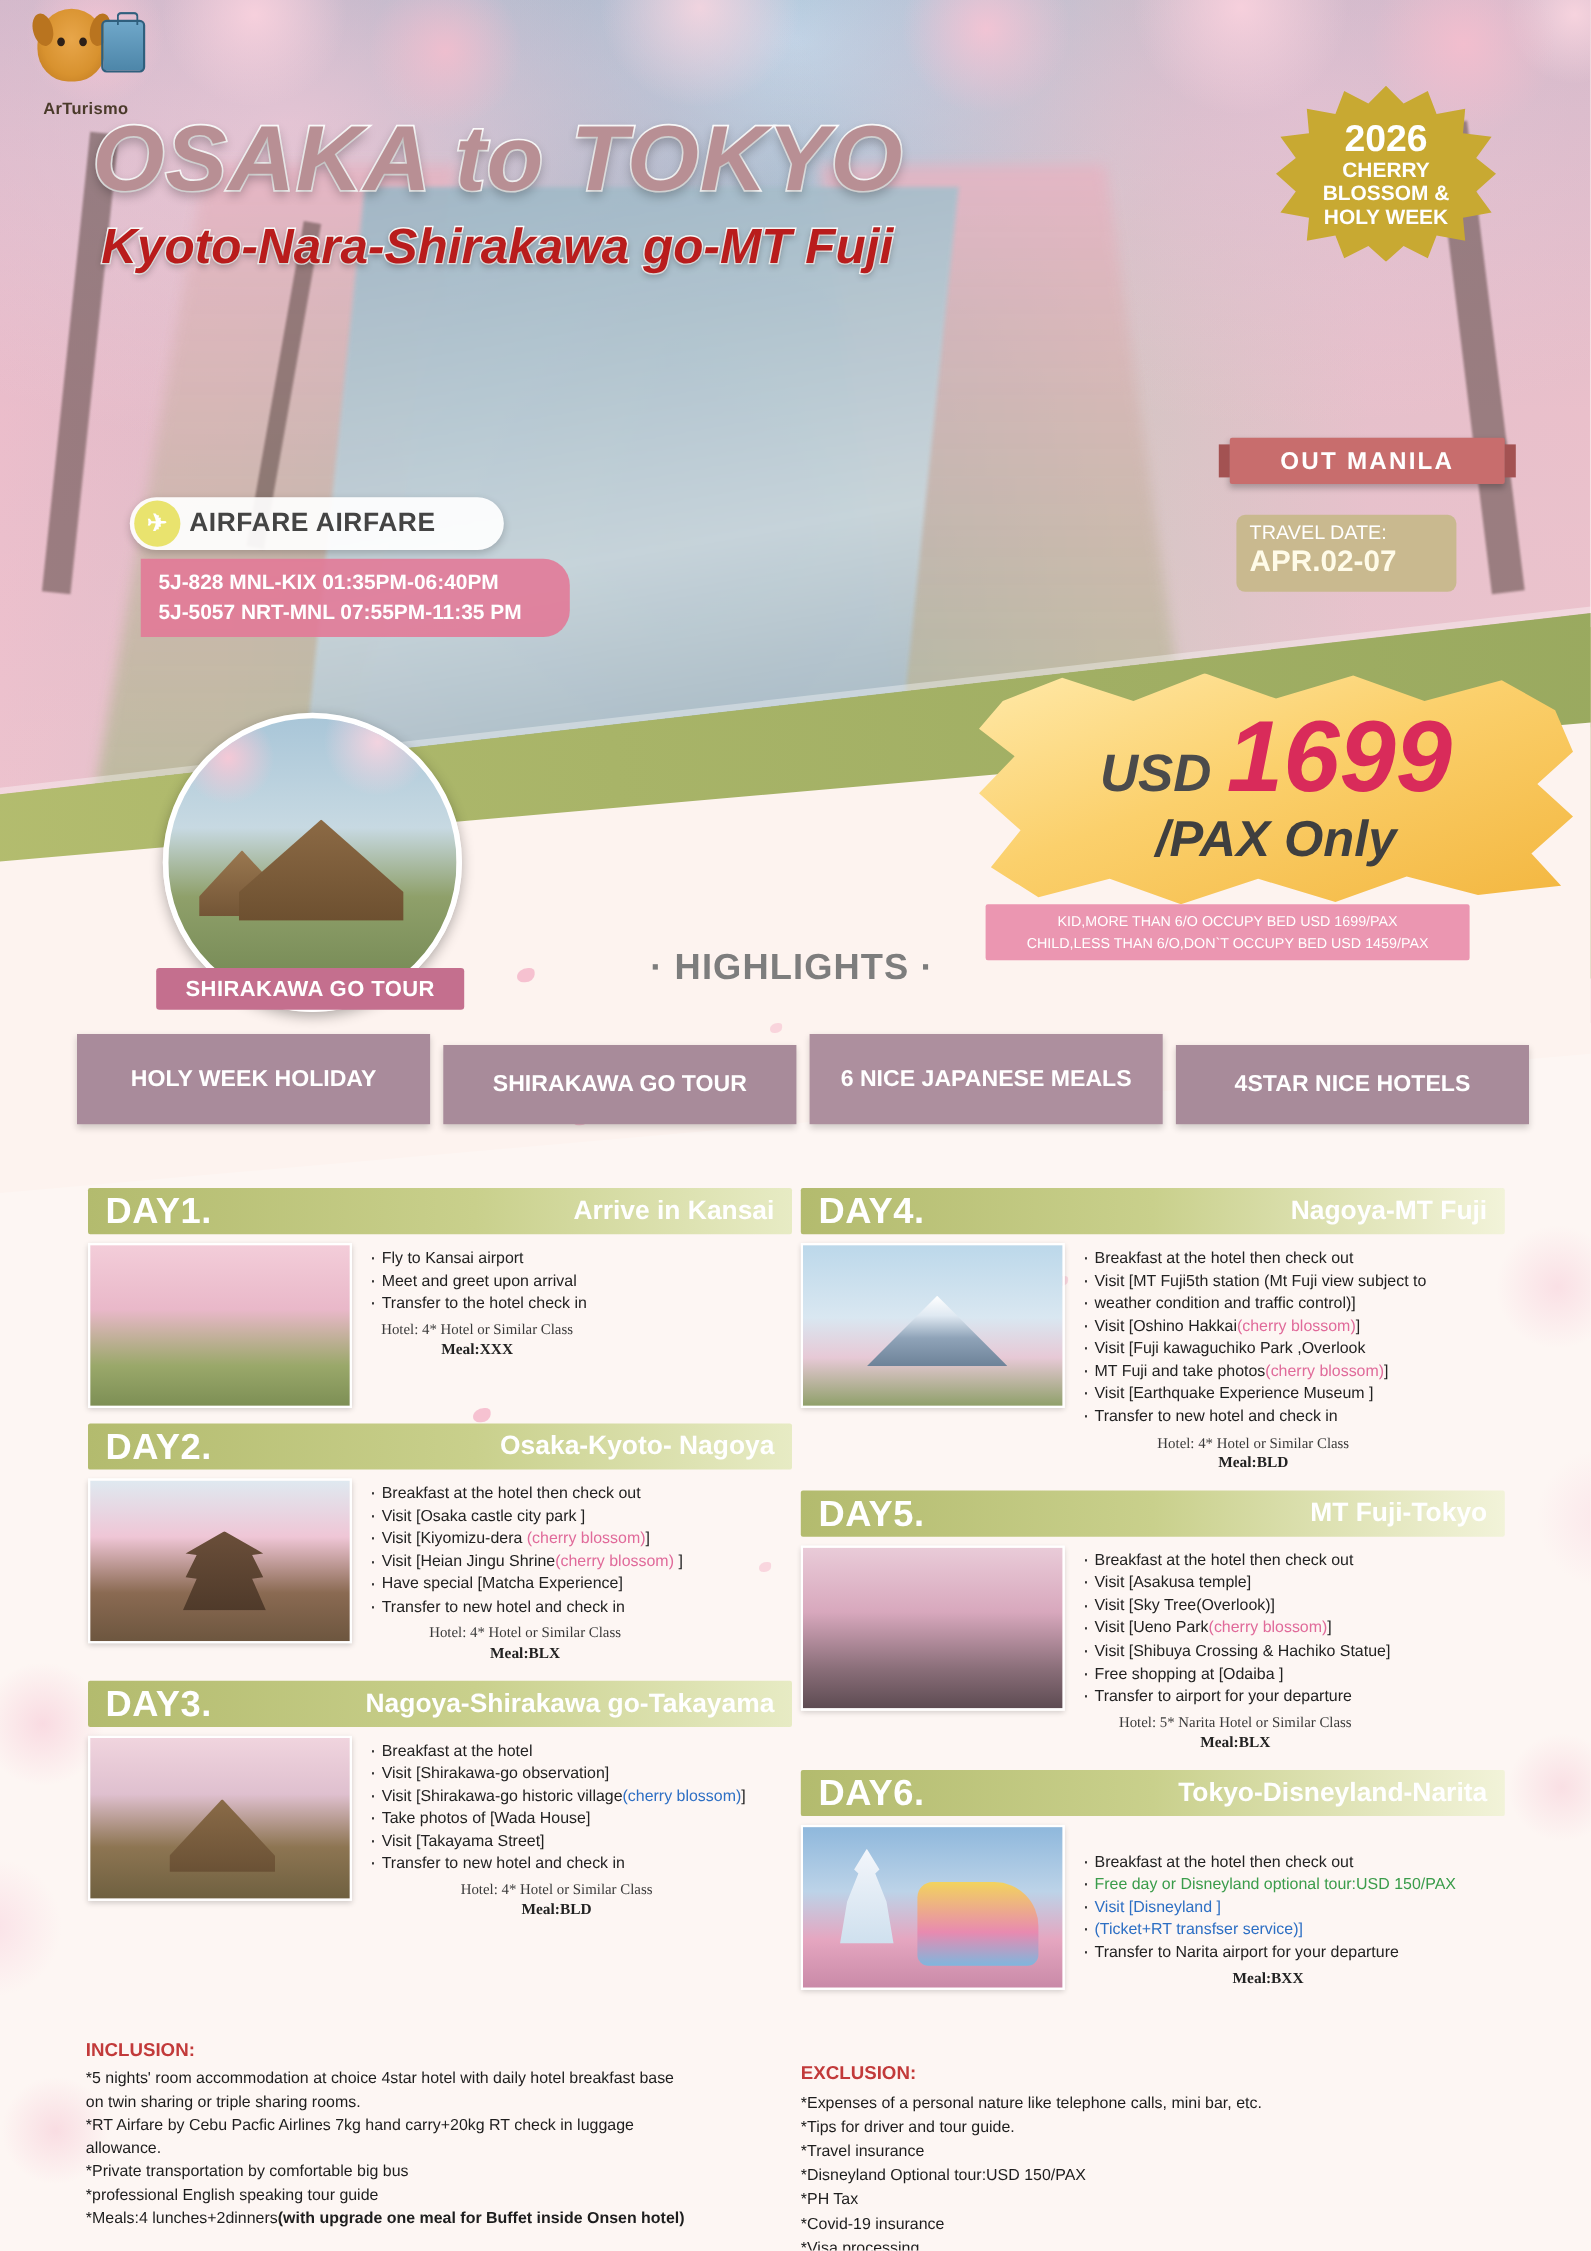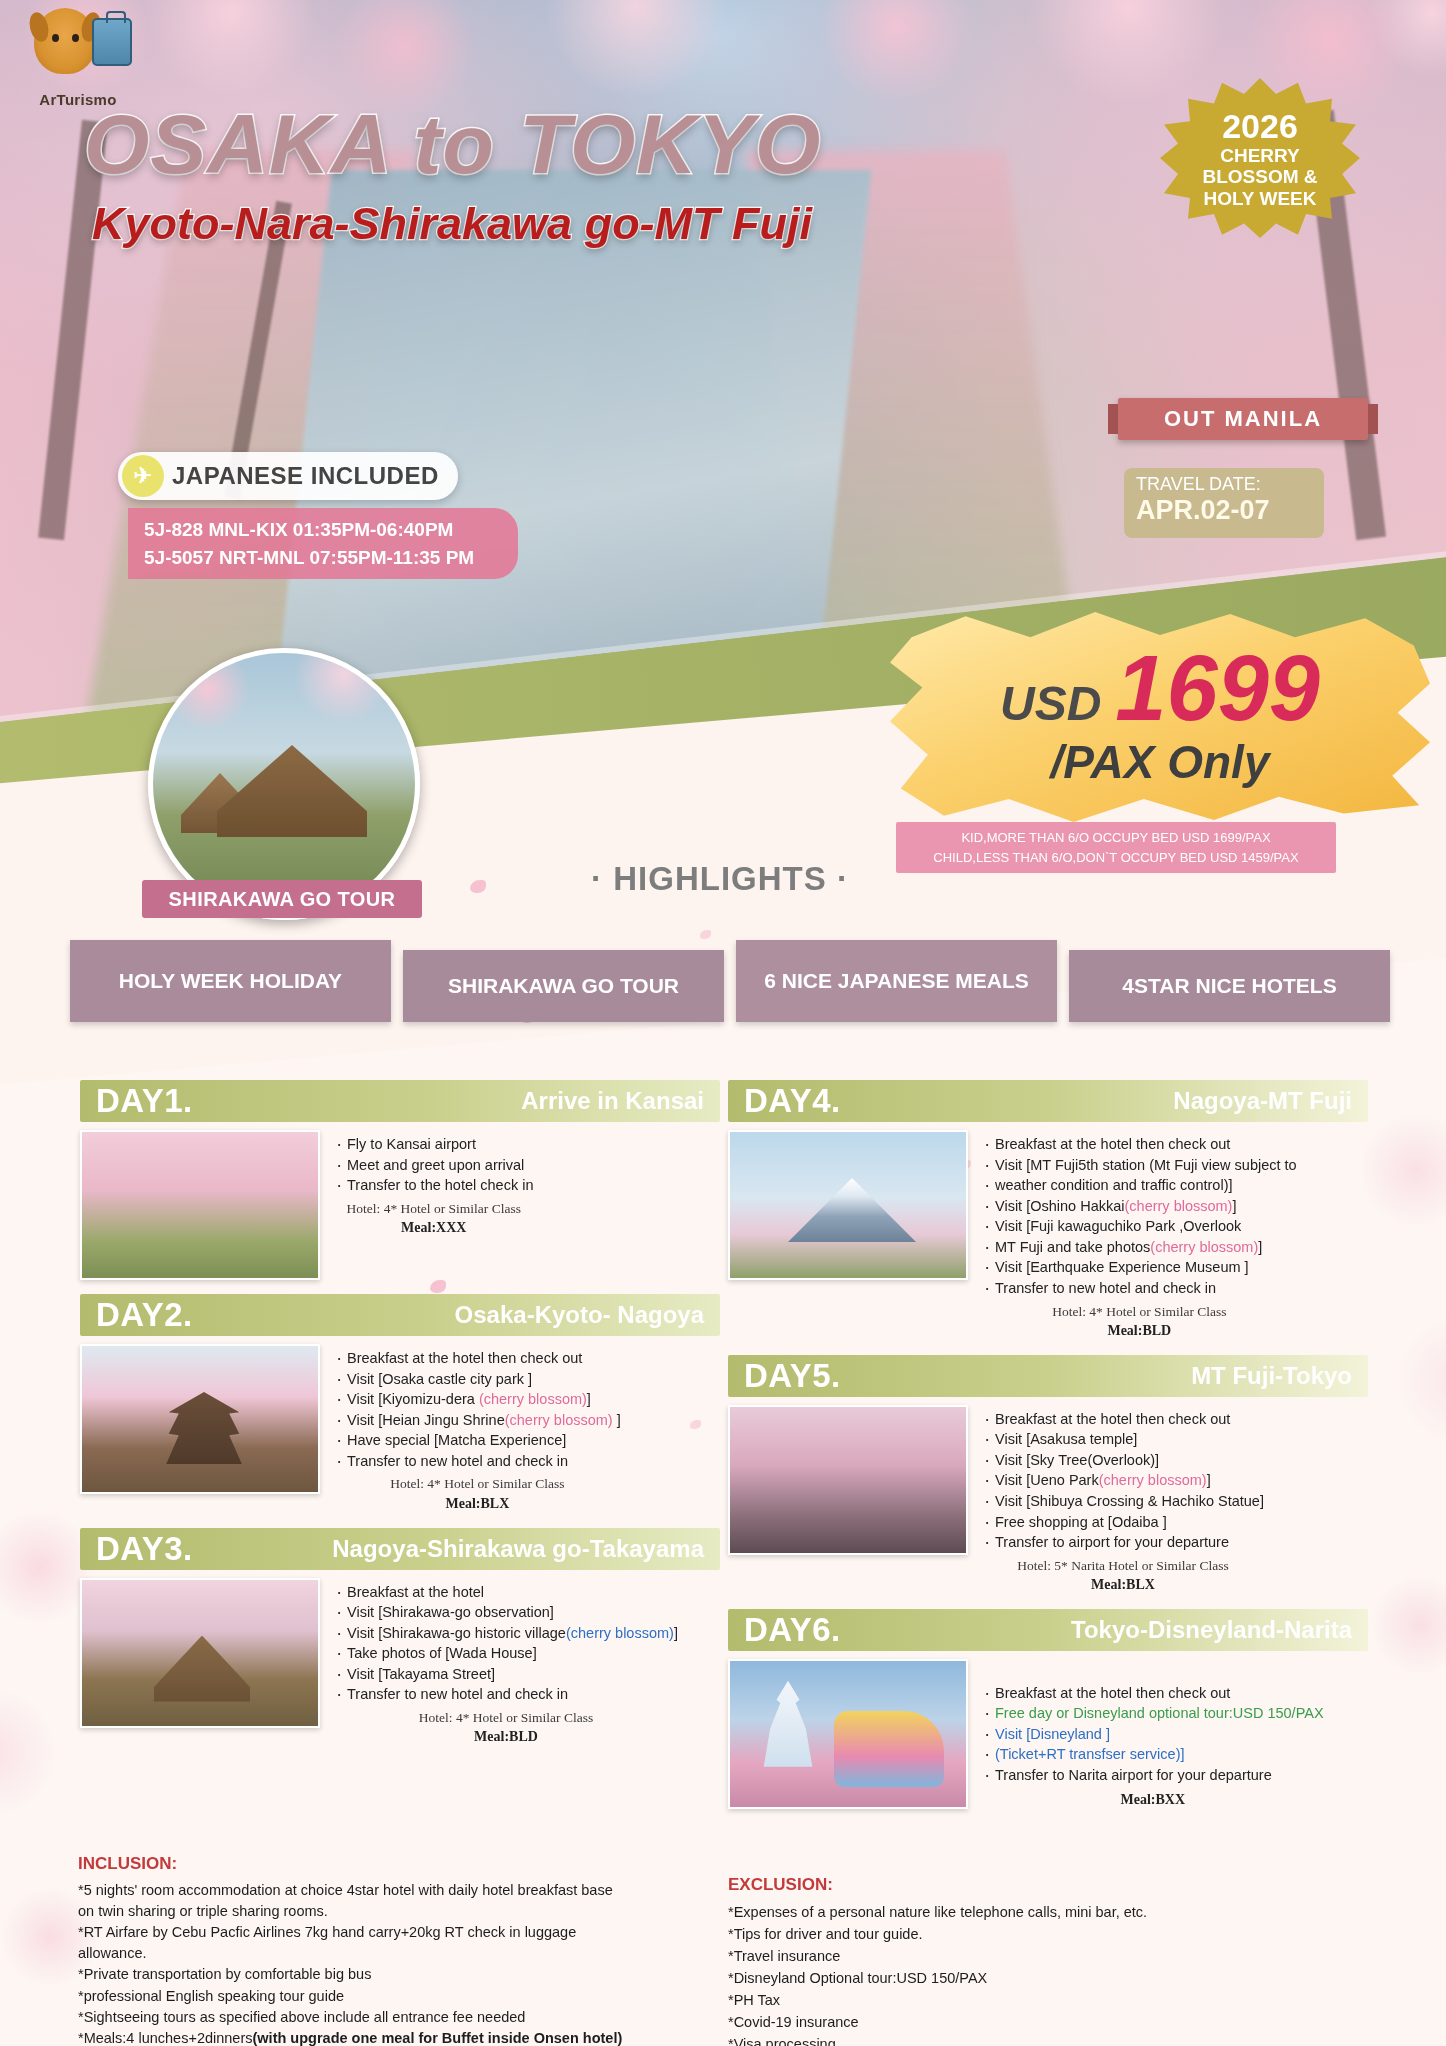--- a/index.html
+++ b/index.html
@@ -370,21 +370,21 @@
 
   <div class="out-manila">OUT MANILA</div>
 
   <div class="travel-date">
     <div class="td-label">TRAVEL DATE:</div>
     <div class="td-value">APR.02-07</div>
   </div>
 
   <div class="airfare">
     <span class="airfare-icon">✈</span>
-    <span>JAPANESE INCLUDED</span>
+    <span>AIRFARE AIRFARE</span>
   </div>
   <div class="flights">
     <div>5J-828 MNL-KIX 01:35PM-06:40PM</div>
     <div>5J-5057 NRT-MNL 07:55PM-11:35 PM</div>
   </div>
 
   <div class="circle-photo">
     <div class="cp-house2"></div>
     <div class="cp-house"></div>
     <div class="cp-blossom"></div>
@@ -554,21 +554,20 @@
   </div>
 
   <div class="incl">
     <div class="sect-title">INCLUSION:</div>
     <div>*5 nights' room accommodation at choice 4star hotel with daily hotel breakfast base</div>
     <div>  on twin sharing or triple sharing rooms.</div>
     <div>*RT Airfare by Cebu Pacfic Airlines 7kg hand carry+20kg RT check in luggage</div>
     <div>  allowance.</div>
     <div>*Private transportation by comfortable big bus</div>
     <div>*professional English speaking tour guide</div>
-    <div>*Sightseeing tours as specified above include all entrance fee needed</div>
     <div>
       <span>*Meals:4 lunches+2dinners</span><span class="bold">(with upgrade one meal for Buffet inside Onsen hotel)</span>
     </div>
   </div>
 
   <div class="excl">
     <div class="sect-title">EXCLUSION:</div>
     <div>*Expenses of a personal nature like telephone calls, mini bar, etc.</div>
     <div>*Tips for driver and tour guide.</div>
     <div>*Travel insurance</div>

